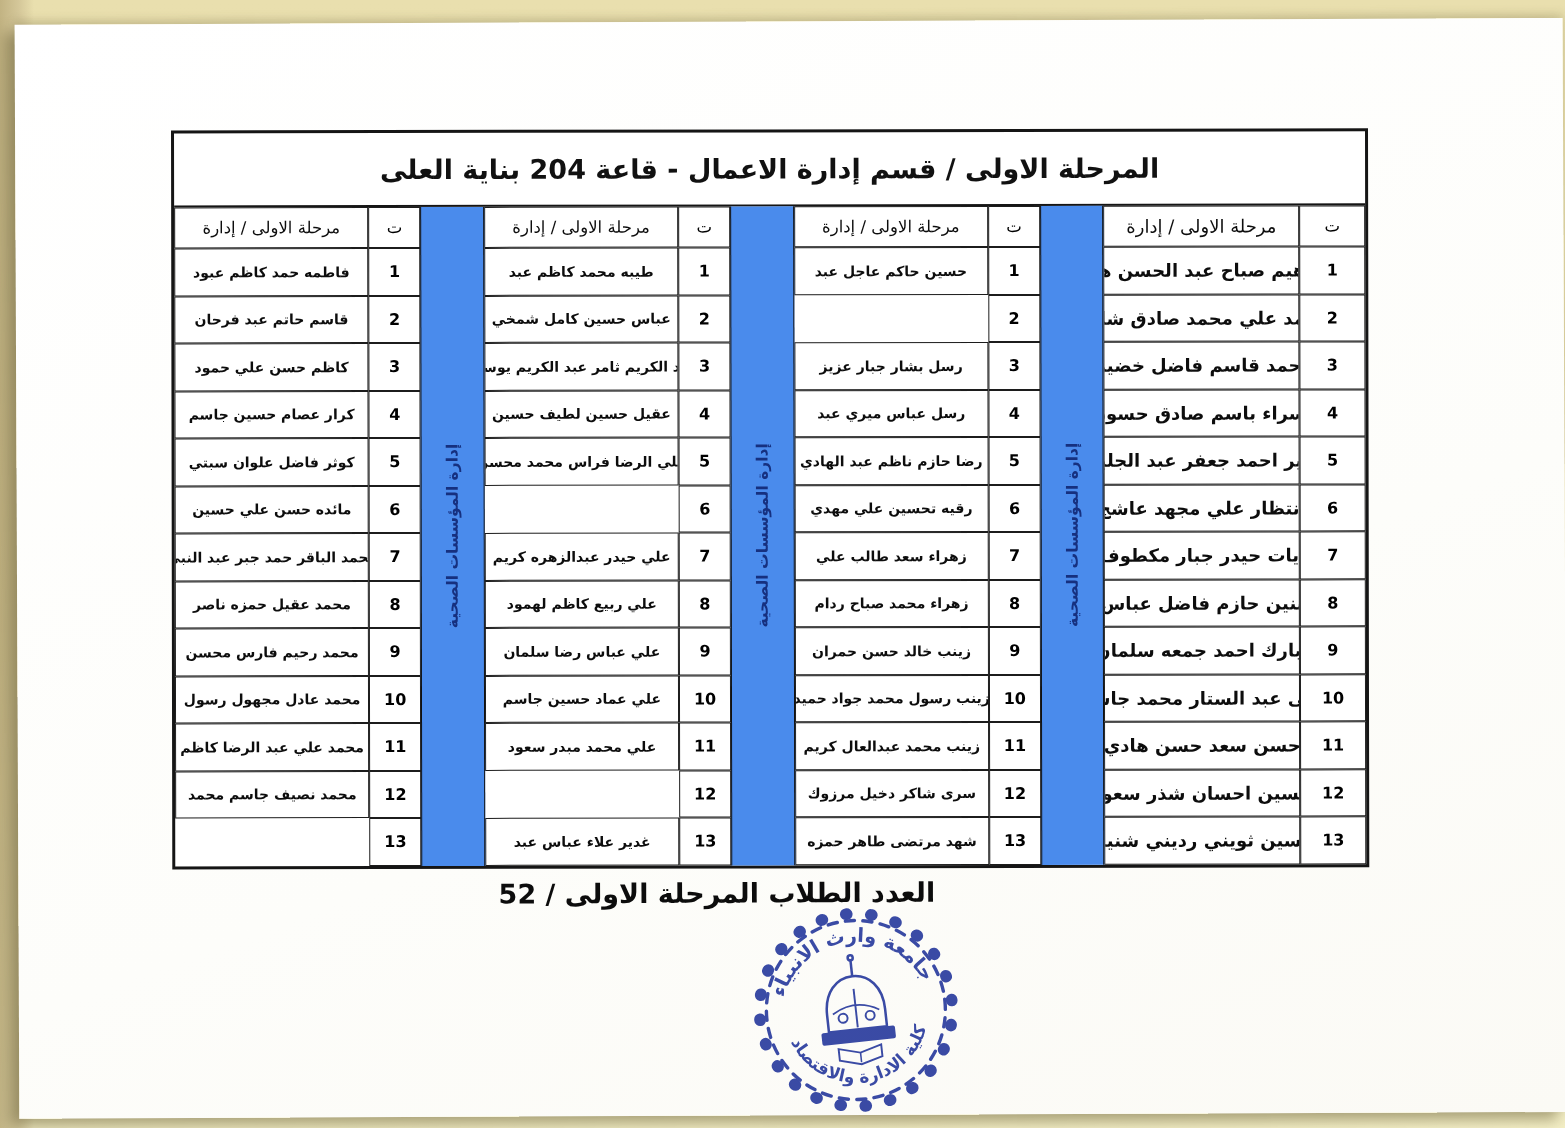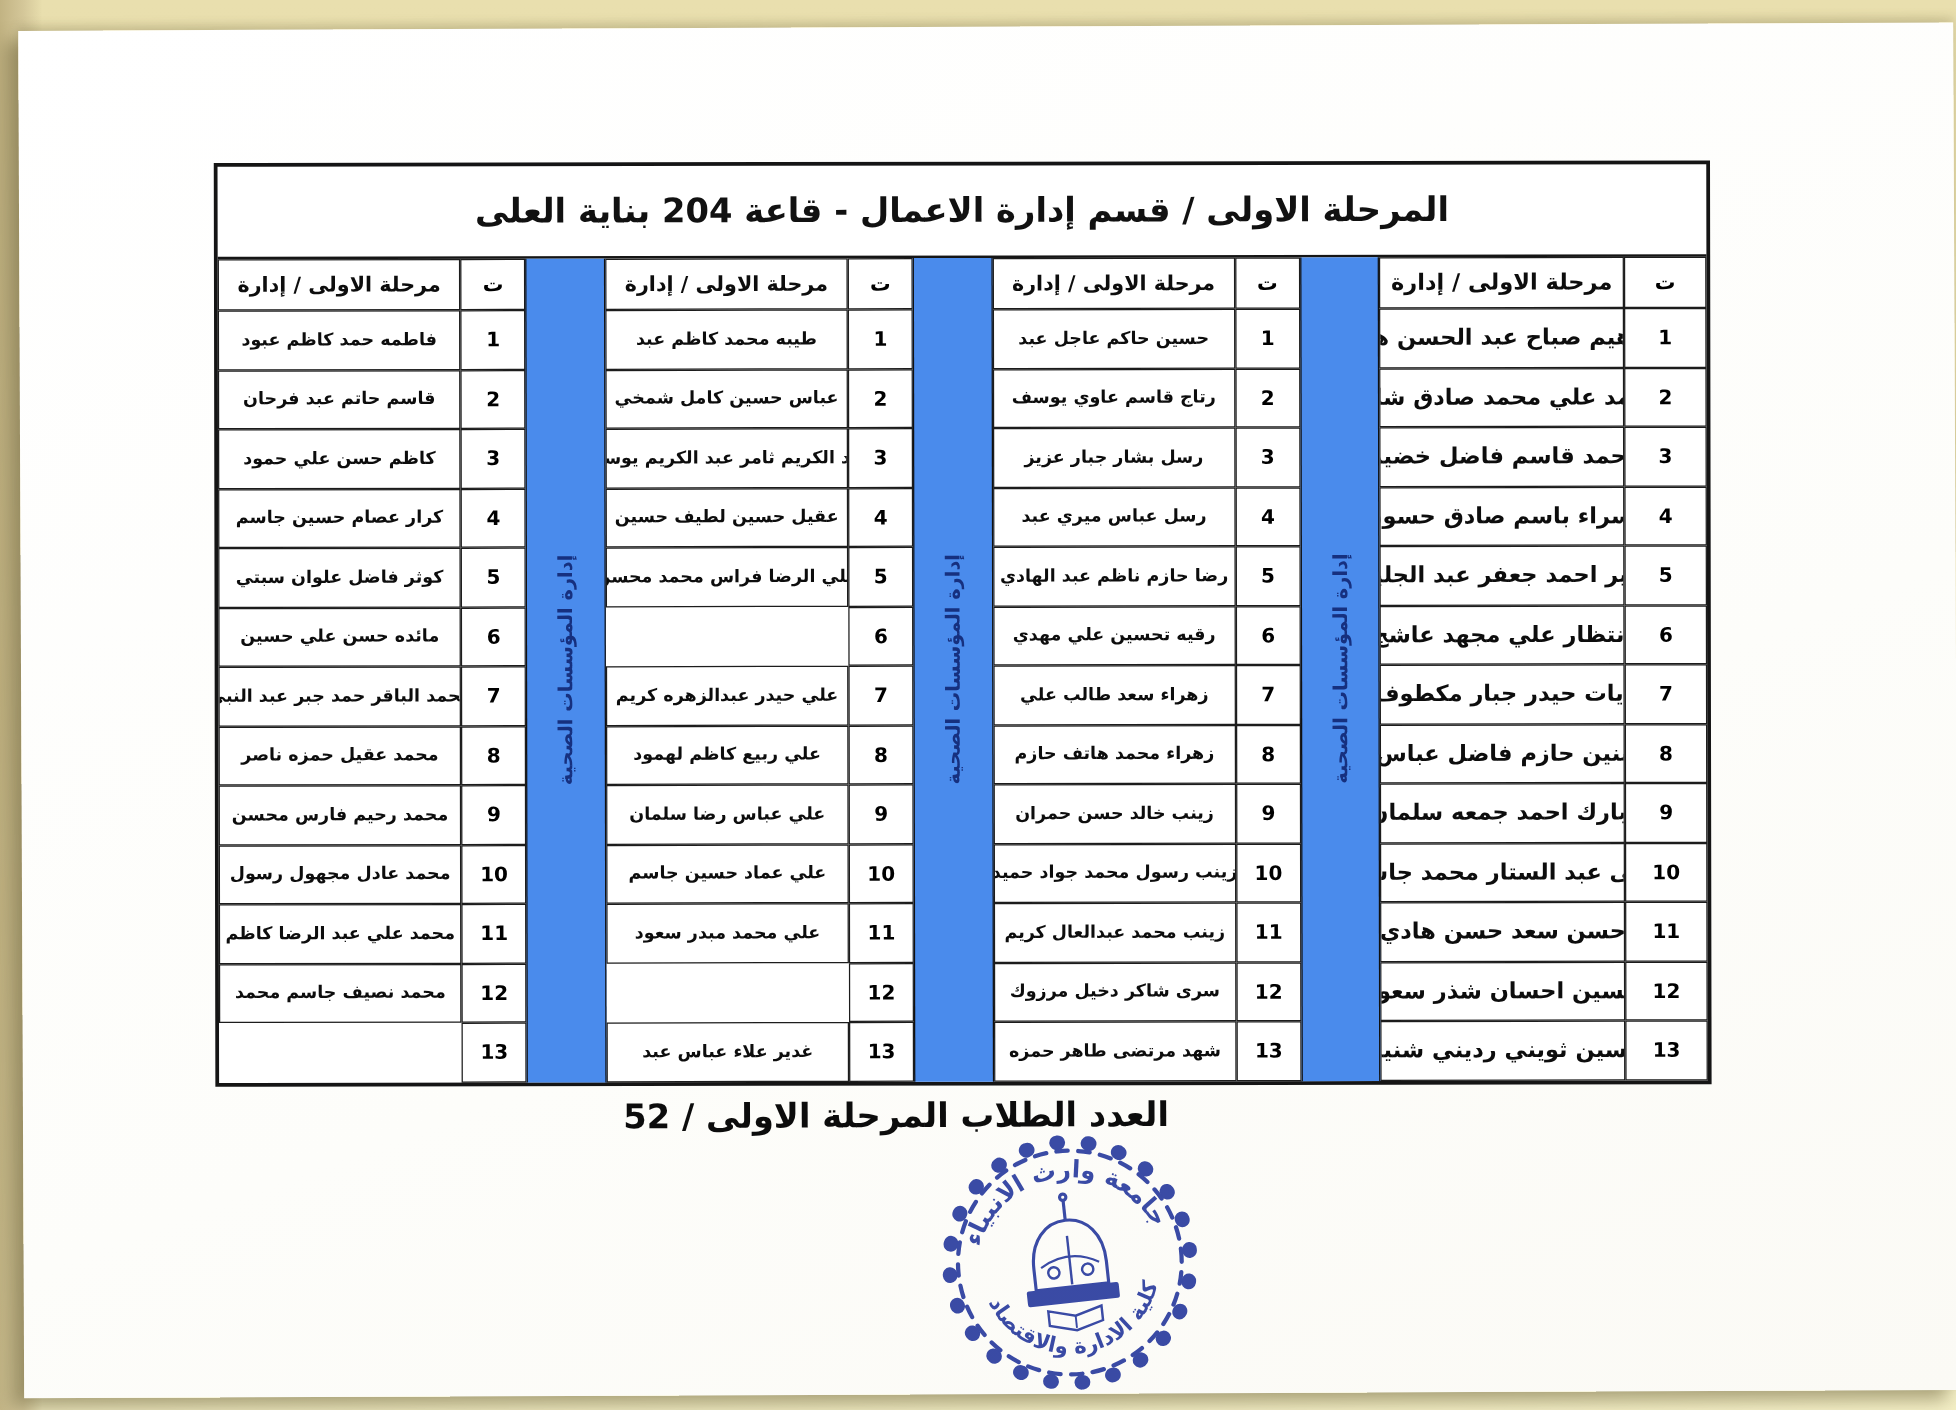--- a/index.html
+++ b/index.html
@@ -51,21 +51,21 @@
     min-width:0;
   }
   .cell.idx{width:52px;flex:0 0 auto;font-weight:bold;font-size:16px;font-family:"DejaVu Sans",sans-serif;}
   .g-first .cell.idx{width:66px;}
   .cell.name{
     flex:1 1 auto;font-weight:bold;font-size:14px;
     white-space:nowrap;overflow:hidden;padding:0 3px;
     color:#0d0d0d;
   }
   .g-first .cell.name{font-size:18px;}
-  .cell.head{font-size:16.5px;font-weight:bold;}
+  .cell.head{font-size:16.5px;font-weight:normal;}
   .bar{
     flex:6 0 0;position:relative;
     background:var(--bar-blue);
     border-left:1.6px solid #101010;border-right:1.6px solid #101010;
   }
   .bar-text{
     position:absolute;top:50%;left:50%;
     transform:translate(-50%,-50%) rotate(-90deg);
     white-space:nowrap;font-weight:bold;font-size:15.5px;
     color:var(--bar-text);letter-spacing:1px;
@@ -159,21 +159,20 @@
             <div class="row header-row">
               <div class="cell idx head">ت</div>
               <div class="cell name head">مرحلة الاولى / إدارة</div>
             </div>
             <div class="row">
               <div class="cell idx">1</div>
               <div class="cell name">حسين حاكم عاجل عبد</div>
             </div>
             <div class="row">
               <div class="cell idx">2</div>
-              <div class="cell name">رتاج قاسم عاوي يوسف</div>
             </div>
             <div class="row">
               <div class="cell idx">3</div>
               <div class="cell name">رسل بشار جبار عزيز</div>
             </div>
             <div class="row">
               <div class="cell idx">4</div>
               <div class="cell name">رسل عباس ميري عبد</div>
             </div>
             <div class="row">
@@ -183,21 +182,21 @@
             <div class="row">
               <div class="cell idx">6</div>
               <div class="cell name">رقيه تحسين علي مهدي</div>
             </div>
             <div class="row">
               <div class="cell idx">7</div>
               <div class="cell name">زهراء سعد طالب علي</div>
             </div>
             <div class="row">
               <div class="cell idx">8</div>
-              <div class="cell name">زهراء محمد هاتف حازم</div>
+              <div class="cell name">زهراء محمد صباح ردام</div>
             </div>
             <div class="row">
               <div class="cell idx">9</div>
               <div class="cell name">زينب خالد حسن حمران</div>
             </div>
             <div class="row">
               <div class="cell idx">10</div>
               <div class="cell name">زينب رسول محمد جواد حميد</div>
             </div>
             <div class="row">

